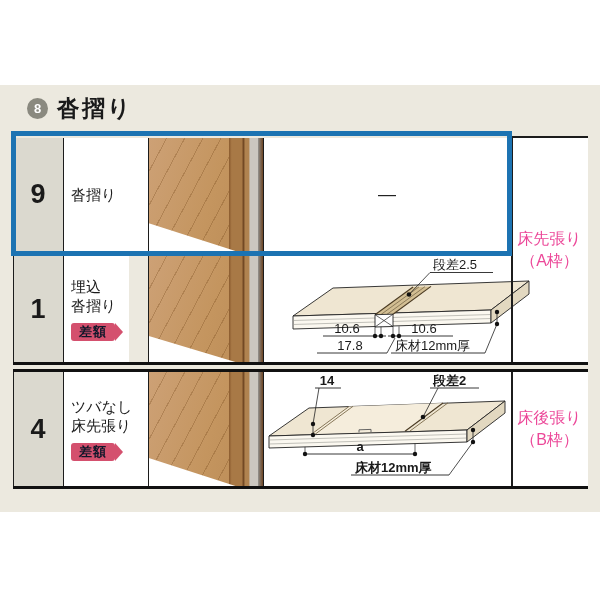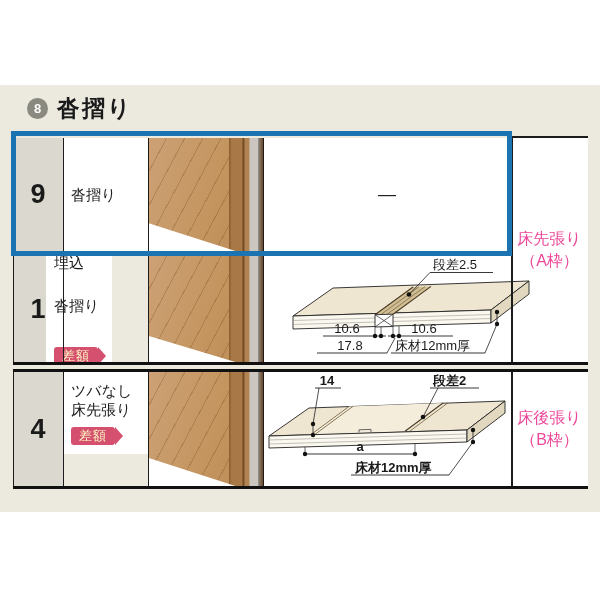--- a/index.html
+++ b/index.html
@@ -17,22 +17,22 @@
   .numcell{background:#DBD9CF;display:flex;align-items:center;justify-content:center;
     font-size:27px;font-weight:bold;color:#1a1a1a;}
   .namecell{background:#ffffff;display:flex;flex-direction:column;justify-content:center;
     padding-left:8px;font-size:15px;color:#1a1a1a;line-height:1.3;}
   .diagcell{background:#ffffff;}
   .labelcell{background:#ffffff;display:flex;flex-direction:column;align-items:center;
     justify-content:center;font-size:16px;color:#ec4899;line-height:1.35;}
   .dash{display:flex;align-items:center;justify-content:center;height:100%;
     font-size:18px;color:#222;}
   
-  .badge{position:relative;margin-top:7px;width:38px;background:#D4506E;color:#fef9c3;
-    font-size:13px;font-weight:normal;text-align:center;padding:1px 3px;border-radius:3px;
+  .badge{position:relative;margin-top:7px;width:38px;background:#D4506E;color:#0f172a;
+    font-size:13px;font-weight:bold;text-align:center;padding:1px 3px;border-radius:3px;
     letter-spacing:1px;}
   .badge:after{content:"";position:absolute;right:-8px;top:50%;margin-top:-9px;
     border-top:9px solid transparent;border-bottom:9px solid transparent;
     border-left:8px solid #D4506E;}
   
   .photo{background:#C79B6B;overflow:hidden;}
   .wood{position:absolute;inset:0;
     background:linear-gradient(105deg,#CDa176 0%,#C4955f 55%,#B98a55 100%);}
   .wood:after{content:"";position:absolute;inset:0;
     background:repeating-linear-gradient(118deg,rgba(110,65,20,.28) 0 1px,transparent 1px 16px);}
@@ -80,21 +80,21 @@
   <div class="cell photo" style="left:148px;top:138px;width:115px;height:113px;">
     <div class="wood"></div>
     <div class="door-frame"></div>
     <div class="white-wedge"></div>
   </div>
   <div class="cell diagcell" style="left:263px;top:138px;width:248px;height:113px;">
     <div class="dash">—</div>
   </div>
 
   <div class="cell numcell" style="left:13px;top:256px;width:50px;height:106px;">1</div>
-  <div class="cell namecell" style="left:46px;top:256px;width:66px;height:106px;gap:24px;">
+  <div class="cell namecell" style="left:63px;top:256px;width:66px;height:106px;">
     <div>埋込</div>
     <div>沓摺り</div>
     <div class="badge">
       <span>差額</span>
     </div>
   </div>
   <div class="cell photo" style="left:148px;top:256px;width:115px;height:106px;">
     <div class="wood"></div>
     <div class="door-frame"></div>
     <div class="sill-band"></div>
@@ -143,21 +143,21 @@
       <text x="108" y="94">床材12mm厚</text>
       <line x1="104" y1="97" x2="198" y2="97" stroke="#222" stroke-width="0.9"></line>
       <line x1="198" y1="97" x2="210" y2="68" stroke="#222" stroke-width="0.8"></line>
       <line x1="210" y1="56" x2="210" y2="68" stroke="#222" stroke-width="0.8"></line>
       <circle cx="210" cy="56" r="2.2" fill="#111"></circle>
         <circle cx="210" cy="68" r="2.2" fill="#111"></circle>
     </svg>
   </div>
 
   <div class="cell numcell" style="left:13px;top:372px;width:50px;height:114px;">4</div>
-  <div class="cell namecell" style="left:63px;top:372px;width:85px;height:82px;">
+  <div class="cell namecell" style="left:63px;top:372px;width:85px;height:114px;">
     <div>ツバなし</div>
     <div>床先張り</div>
     <div class="badge">
       <span>差額</span>
     </div>
   </div>
   <div class="cell photo" style="left:148px;top:372px;width:115px;height:114px;">
     <div class="wood"></div>
     <div class="door-frame"></div>
     <div class="sill-band"></div>

